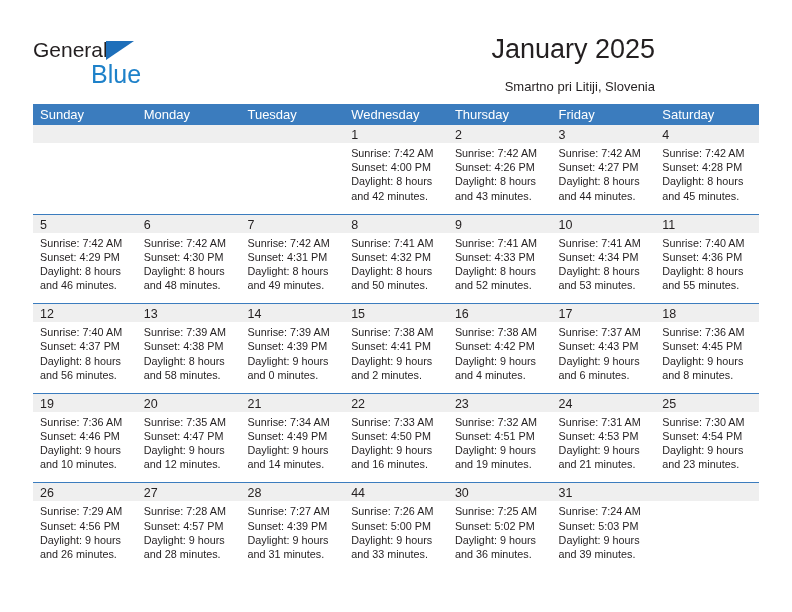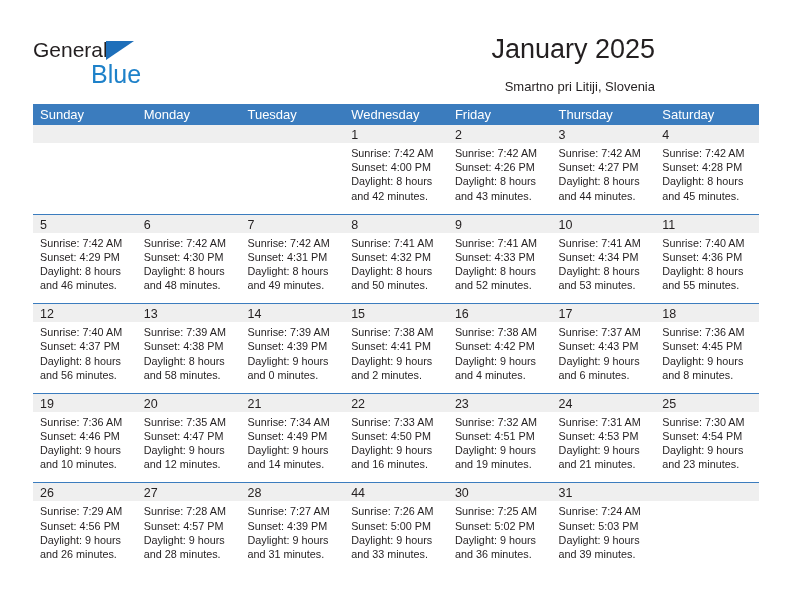--- a/index.html
+++ b/index.html
@@ -160,22 +160,22 @@
     <div class="title">January 2025</div>
     <div class="subtitle">Smartno pri Litiji, Slovenia</div>
   </div>
 
   <div class="calendar">
     <div class="weekdays">
       <div class="weekday">Sunday</div>
       <div class="weekday">Monday</div>
       <div class="weekday">Tuesday</div>
       <div class="weekday">Wednesday</div>
+      <div class="weekday">Thursday</div>
       <div class="weekday">Friday</div>
-      <div class="weekday">Thursday</div>
       <div class="weekday">Saturday</div>
     </div>
 
     <div id="weeks-container">
         <div class="week">
           <div class="day-cell empty">
             <div class="day-band"><span class="day-num"></span></div>
           </div>
           <div class="day-cell empty">
             <div class="day-band"><span class="day-num"></span></div>

